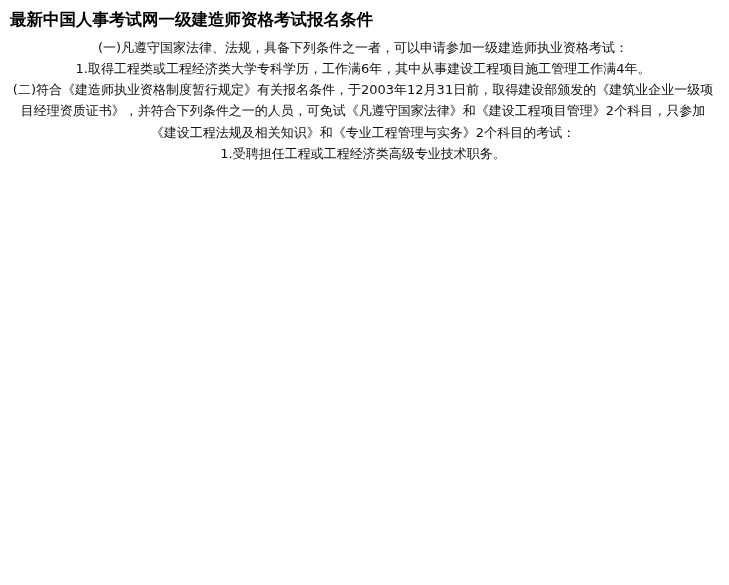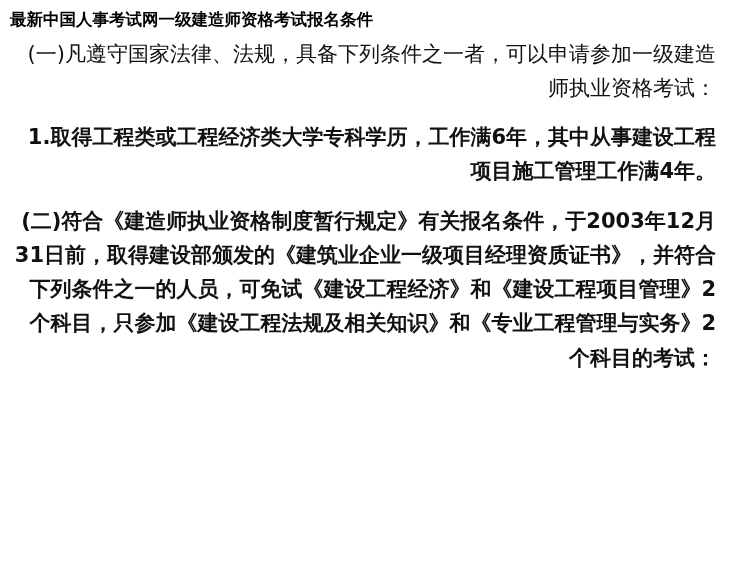--- a/index.html
+++ b/index.html
@@ -20,33 +20,33 @@
   }
   .doc-title {
     font-size: 16.5px;
     font-weight: bold;
     line-height: 1.5;
     margin: 0 0 4px 0;
     letter-spacing: 0px;
     color: #000000;
   }
   .para {
-    font-size: 21px;
+    font-size: 13px;
     line-height: 1.63;
     margin: 0;
-    text-align: right;
+    text-align: center;
     color: #111111;
   }
   .para + .para {
-    margin-top: 15px;
-    font-weight: bold;
+    margin-top: 0;
   }
 </style>
 </head>
 <body>
 
 <div class="page">
   <h1 class="doc-title">最新中国人事考试网一级建造师资格考试报名条件</h1>
 
   <p class="para">(一)凡遵守国家法律、法规，具备下列条件之一者，可以申请参加一级建造师执业资格考试：</p>
   <p class="para">1.取得工程类或工程经济类大学专科学历，工作满6年，其中从事建设工程项目施工管理工作满4年。</p>
-  <p class="para">(二)符合《建造师执业资格制度暂行规定》有关报名条件，于2003年12月31日前，取得建设部颁发的《建筑业企业一级项目经理资质证书》，并符合下列条件之一的人员，可免试《建设工程经济》和《建设工程项目管理》2个科目，只参加《建设工程法规及相关知识》和《专业工程管理与实务》2个科目的考试：</p>
+  <p class="para">(二)符合《建造师执业资格制度暂行规定》有关报名条件，于2003年12月31日前，取得建设部颁发的《建筑业企业一级项目经理资质证书》，并符合下列条件之一的人员，可免试《凡遵守国家法律》和《建设工程项目管理》2个科目，只参加《建设工程法规及相关知识》和《专业工程管理与实务》2个科目的考试：</p>
+  <p class="para">1.受聘担任工程或工程经济类高级专业技术职务。</p>
 </div>
 
 </body></html>

